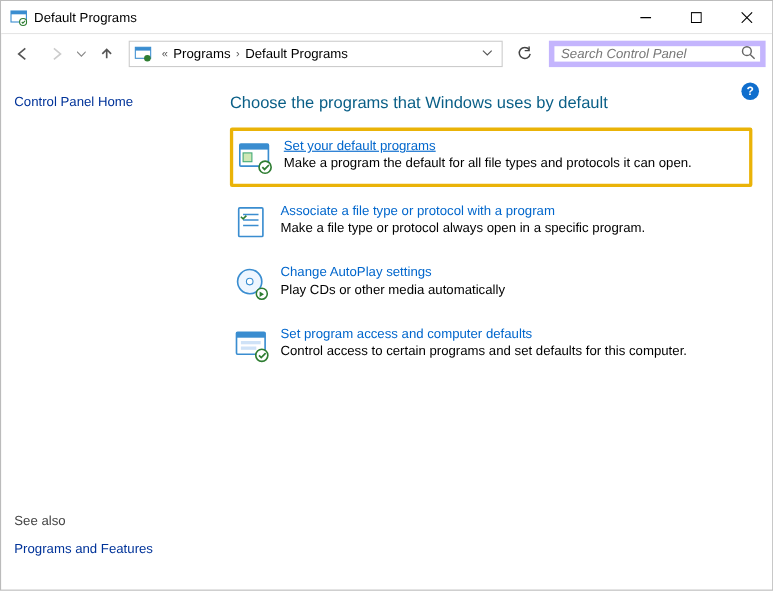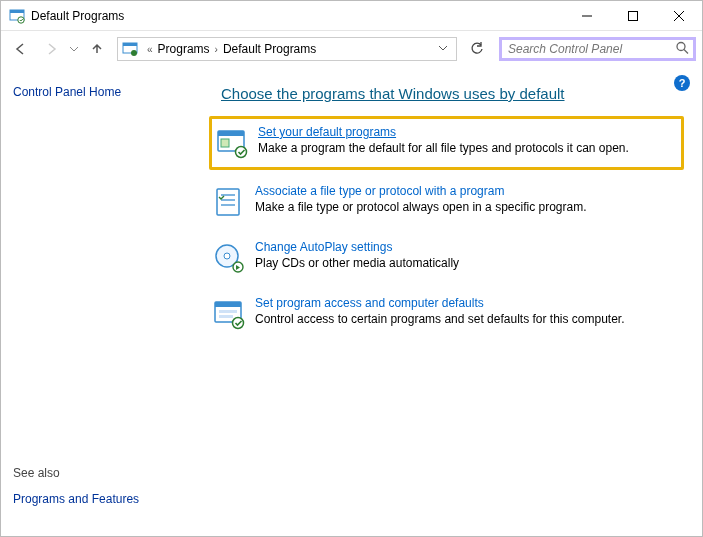--- a/index.html
+++ b/index.html
@@ -60,21 +60,21 @@
   .breadcrumb .bc-icon { width:16px; height:16px; margin-right:4px; display:flex; align-items:center; }
   .breadcrumb .chev { color:#555; padding:0 5px; font-size:10px; }
   .breadcrumb .bc-dropdown { margin-left:auto; padding:0 4px; color:#555; }
   .refresh {
     width:24px; height:24px; border:1px solid transparent;
     display:flex; align-items:center; justify-content:center;
     margin-left:6px; color:#444;
   }
   .searchbox {
     flex: 1;
-    border:3px solid #c4b5fd;
+    border:5px solid #c4b5fd;
     height:24px;
     margin-left:8px;
     position: relative;
     display:flex; align-items:center;
   }
   .searchbox input {
     border:none; outline:none;
     width:100%; height:100%;
     padding:0 26px 0 6px;
     font-size:12px;
@@ -118,22 +118,21 @@
     border-radius:50%;
     color:#fff;
     font-weight:bold;
     font-size:11px;
     display:flex; align-items:center; justify-content:center;
   }
   h1.heading {
     color:#0a5f87;
     font-weight:400;
     font-size:15px;
-    margin: 4px 0 14px 12px;
-    text-decoration: underline;
+    margin: 4px 0 14px 0;
   }
   .option {
     display:flex;
     align-items:flex-start;
     gap:10px;
     padding: 6px 4px 8px 4px;
     margin-bottom: 8px;
   }
   .option.highlight {
     border: 3px solid #eab308;

